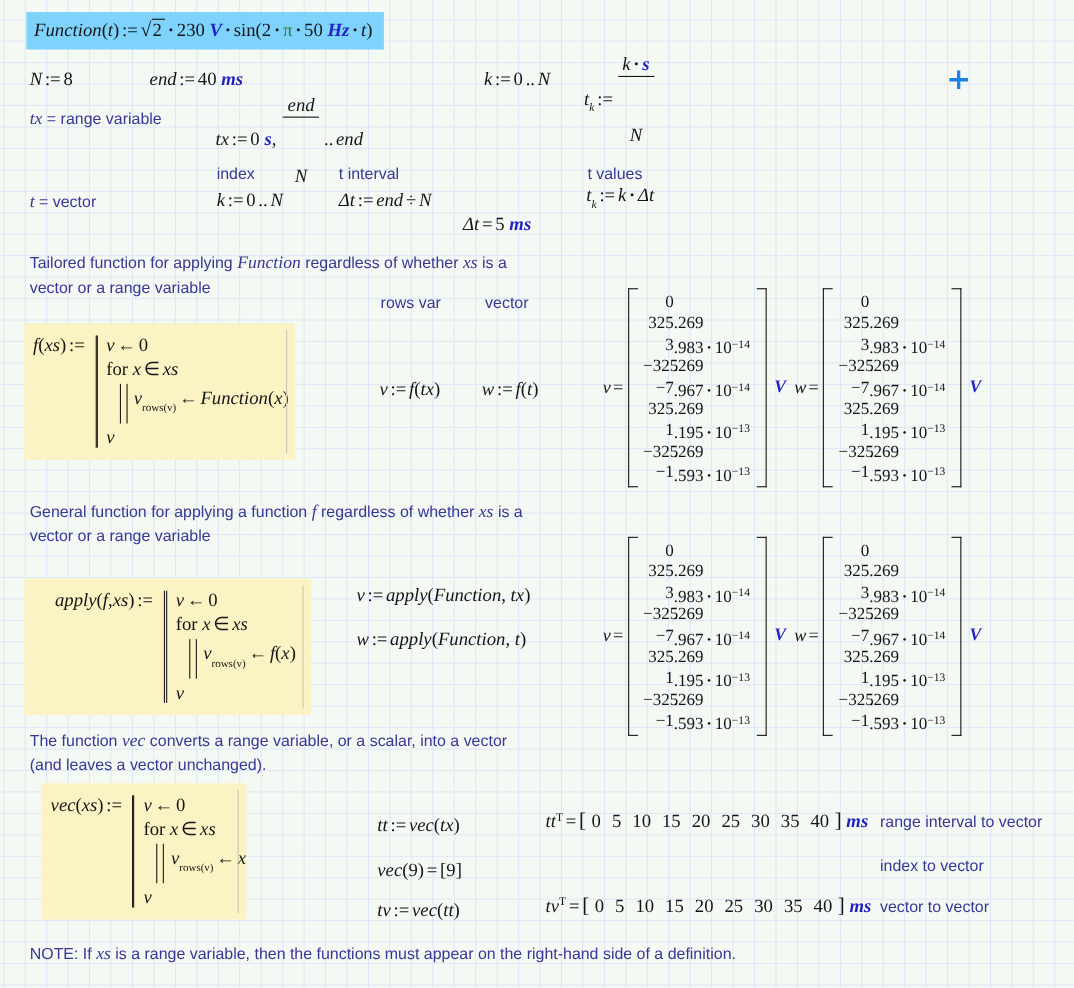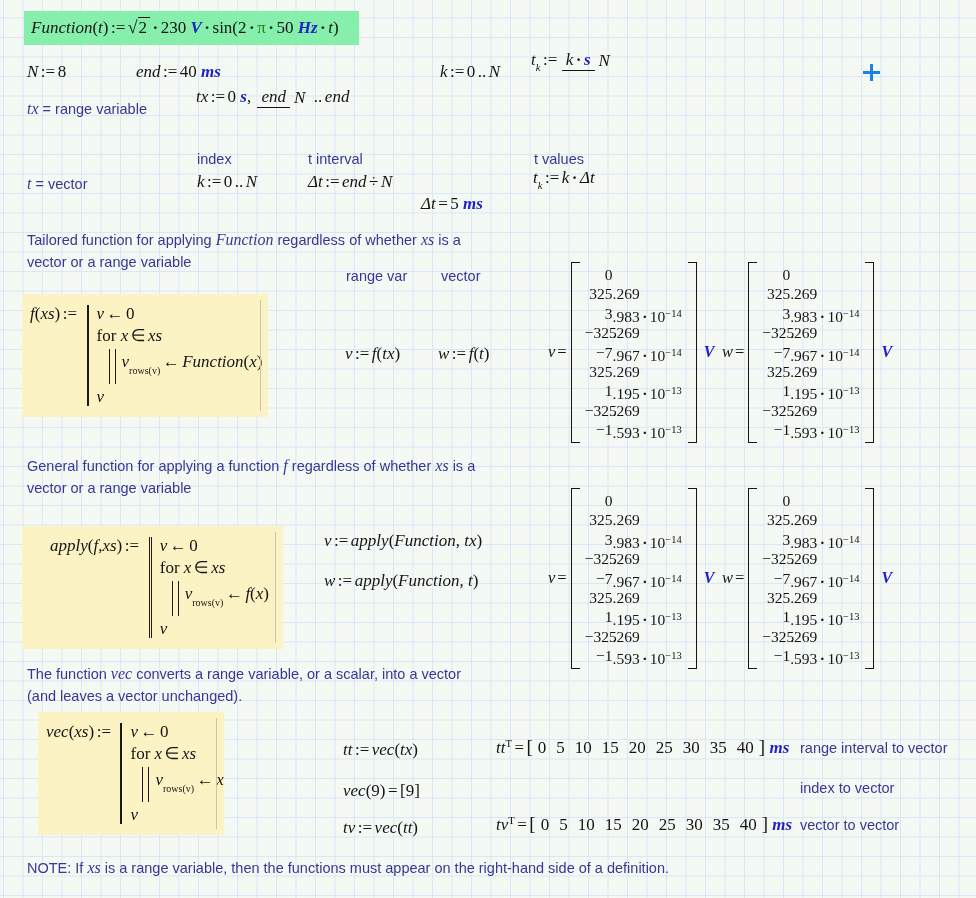--- a/index.html
+++ b/index.html
@@ -26,33 +26,33 @@
   .tk-d{font-weight:bold;margin:0 2.5px;}
   .tk-o{margin:0 2.5px;}
   .tk-lb{font-family:"Liberation Sans",sans-serif;font-size:14.5px;color:#373795;}
   .tk-lbi{font-style:italic;color:#373795;font-size:16px;font-family:"Liberation Serif",serif;}
 
   .sub{font-size:10.5px;font-style:italic;vertical-align:-6px;}
   .subr{font-size:10px;vertical-align:-7px;}
   .sup{font-size:10.5px;vertical-align:5px;}
   .supr{font-size:10.5px;vertical-align:6px;}
 
-  .frac{display:inline-flex;flex-direction:row;align-items:center;vertical-align:middle;margin:0 2px;}
+  .frac{display:inline-flex;flex-direction:column;align-items:center;vertical-align:middle;margin:0 2px;gap:44px;}
   .frac .num{border-bottom:1.2px solid #141414;padding:0 4px;line-height:1.1;}
   .frac .den{padding:0 4px;line-height:1.1;}
 
   .sqrt{display:inline-flex;align-items:flex-start;}
   .sqrt .rad{font-size:1.05em;}
   .sqrt .radicand{border-top:1.3px solid #141414;padding:0 3px 0 1px;}
 
   .rvec{display:inline-flex;align-items:baseline;}
   .rvb{font-size:1.12em;}
   .rvv{margin:0 5px;}
 
-  .greenbox{background:#86efac;padding:6px 20px 7px 7px;}
+  .greenbox{background:#7dd3fc;padding:6px 10px 7px 7px;}
 
   .prog{background:#fbf3c3;display:flex;align-items:flex-start;padding:9px 14px 9px 8px;}
   .prog::after{content:"";position:absolute;right:7px;top:6px;bottom:6px;width:1px;background:#c9c5ae;}
   .phead{margin-right:7px;line-height:22px;}
   .dbar{width:5px;border-left:1.4px solid #1a1a1a;border-right:1.4px solid #1a1a1a;align-self:stretch;margin:2px 8px 2px 0;}
   .plines{display:flex;flex-direction:column;}
   .pline{line-height:22px;white-space:pre;}
   .pinner{display:flex;align-items:stretch;margin-left:12px;}
   .pinner .dbar{margin-right:6px;}
   .pinner .pline{line-height:30px;}
@@ -96,21 +96,21 @@
 <div class="region lbl" style="left:534px;top:151px;">t values</div>
 
 <div class="region para" style="left:27px;top:173px;"><span class="tk-lbi">t</span><span class="tk-lb"> = vector</span></div>
 <div class="region math" style="left:197px;top:172px;"><span class="tk-m">k</span><span class="tk-o">:=</span><span class="tk-r">0</span><span class="tk-o">..</span><span class="tk-m">N</span></div>
 <div class="region math" style="left:308px;top:172px;"><span class="tk-m">Δt</span><span class="tk-o">:=</span><span class="tk-m">end</span><span class="tk-o">÷</span><span class="tk-m">N</span></div>
 <div class="region math" style="left:421px;top:172px;margin-top:22px;"><span class="tk-m">Δt</span><span class="tk-o">=</span><span class="tk-r">5 </span><span class="tk-u">ms</span></div>
 <div class="region math" style="left:533px;top:168px;"><span class="tk-m">t</span><span class="sub">k</span><span class="tk-o">:=</span><span class="tk-m">k</span><span class="tk-d">·</span><span class="tk-m">Δt</span></div>
 
 <div class="region para" style="left:27px;top:229px;"><span class="tk-lb">Tailored function for applying </span><span class="tk-lbi">Function</span><span class="tk-lb"> regardless of whether </span><span class="tk-lbi">xs</span><span class="tk-lb"> is a</span><br><span class="tk-lb">vector or a range variable</span></div>
 
-<div class="region lbl" style="left:346px;top:268px;">range var</div>
+<div class="region lbl" style="left:346px;top:268px;">rows var</div>
 <div class="region lbl" style="left:441px;top:268px;">vector</div>
 
 <div class="region prog" style="left:22px;top:294px;width:224px;min-height:94px;">
   <span class="math phead"><span class="tk-m">f</span><span class="tk-r">(</span><span class="tk-m">xs</span><span class="tk-r">)</span><span class="tk-o">:=</span></span>
   <span class="dbar"></span>
   <span class="plines">
     <span class="math pline"><span class="tk-m">v</span><span class="tk-o">←</span><span class="tk-r">0</span></span>
     <span class="math pline"><span class="tk-r">for </span><span class="tk-m">x</span><span class="tk-o">∈</span><span class="tk-m">xs</span></span>
     <span class="pinner">
       <span class="dbar"></span>

